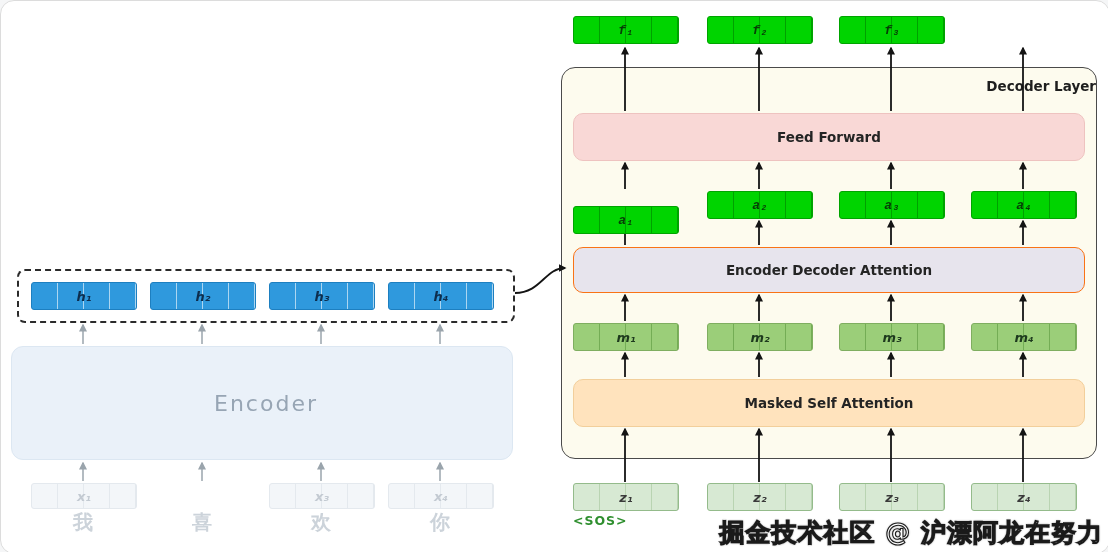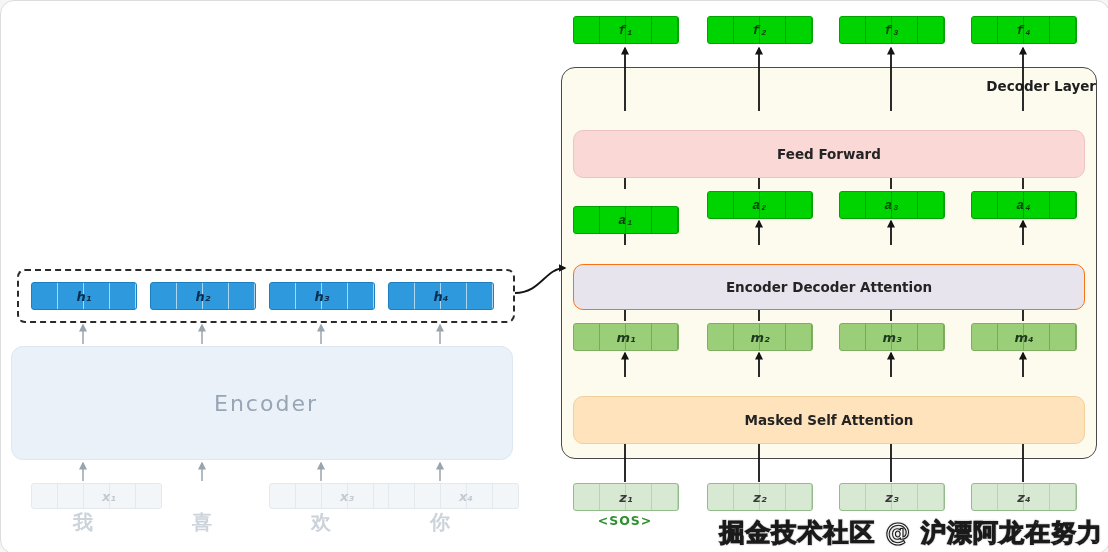--- a/index.html
+++ b/index.html
@@ -13,25 +13,25 @@
     position:absolute;width:104px;height:26px;border-radius:3px;
     display:flex;align-items:center;justify-content:center;z-index:2;
     background-image:repeating-linear-gradient(to right,
       transparent 0,transparent 25px,var(--dv) 25px,var(--dv) 26px);
   }
   .seg .lbl{font-style:italic;font-weight:bold;font-size:13px;line-height:1;}
   .seg-blue  {--dv:rgba(255,255,255,.6); background-color:#2f99dd;border:1px solid #1d7fc0;color:#0d2d4d;}
   .seg-bright{--dv:rgba(0,110,0,.5);     background-color:#00d400;border:1px solid #00a400;color:#063c06;font-family:Liberation Mono, monospace;}
   .seg-mid   {--dv:#74ad55;              background-color:#9bce79;border:1px solid #7fae60;color:#1e3a1e;}
   .seg-pale  {--dv:#b9d4b2;              background-color:#d7e9d3;border:1px solid #94bb8b;color:#3a3a3a;}
-  .seg-faded {--dv:#e4e9ee;              background-color:#f3f6f9;border:1px solid #e4e9ee;color:#c3cad2;padding-left:25px;}
+  .seg-faded {--dv:#e4e9ee;              background-color:#f3f6f9;border:1px solid #e4e9ee;color:#c3cad2;}
   
   .blk{
     position:absolute;left:572px;width:510px;display:flex;align-items:center;justify-content:center;
-    font-weight:bold;font-size:13.5px;color:#242424;border-radius:10px;z-index:2;margin-top:17px;
+    font-weight:bold;font-size:13.5px;color:#242424;border-radius:10px;z-index:2;
   }
   .blk-ff {top:112px;height:46px;background:#f9d8d6;border:1px solid #eec3c0;}
   .blk-eda{top:246px;height:44px;background:#e7e4ed;border:1px solid #f97316;}
   .blk-msa{top:378px;height:46px;background:#ffe3bd;border:1px solid #f2cf9b;}
   
   .decoder-box{
     position:absolute;left:560px;top:66px;width:534px;height:390px;
     background:#fdfbee;border:1.5px solid #4a4a4a;border-radius:14px;z-index:0;
   }
   .decoder-title{
@@ -46,21 +46,21 @@
   .encoder-title{font-size:22px;color:#97a5b4;letter-spacing:2px;margin-left:8px;}
   .dashed-box{
     position:absolute;left:16px;top:268px;width:494px;height:50px;
     border:2px dashed #2b2b2b;border-radius:8px;z-index:1;
   }
   .token{
     position:absolute;top:508px;width:104px;text-align:center;
     font-size:20px;font-weight:bold;color:#ccd3da;z-index:2;
   }
   .sos{
-    position:absolute;left:572px;top:512px;width:104px;text-align:center;
+    position:absolute;left:572px;top:512px;width:104px;text-align:left;
     color:#2f8f2f;font-size:12.5px;font-weight:bold;letter-spacing:1px;z-index:2;
   }
   .watermark{
     position:absolute;right:6px;bottom:4px;z-index:5;
     font-size:25px;font-weight:bold;color:#ffffff;
     -webkit-text-stroke:1.1px #1a1a1a;
     text-shadow:0 0 2px rgba(20,20,20,.85);
     letter-spacing:1px;
   }
   .arrows{position:absolute;left:0;top:0;z-index:1;pointer-events:none;}
@@ -165,23 +165,20 @@
 
   <div class="seg seg-bright" style="left:572px;top:15px">
       <span class="lbl">f₁</span>
     </div>
   <div class="seg seg-bright" style="left:706px;top:15px">
       <span class="lbl">f₂</span>
     </div>
   <div class="seg seg-bright" style="left:838px;top:15px">
       <span class="lbl">f₃</span>
     </div>
-  <div class="seg seg-bright" style="left:970px;top:15px">
-      <span class="lbl">f₄</span>
-    </div>
 
   <div class="blk blk-ff">
     <span>Feed Forward</span>
   </div>
 
   <div class="seg seg-bright" style="left:572px;top:205px">
       <span class="lbl">a₁</span>
     </div>
   <div class="seg seg-bright" style="left:706px;top:190px">
       <span class="lbl">a₂</span>

